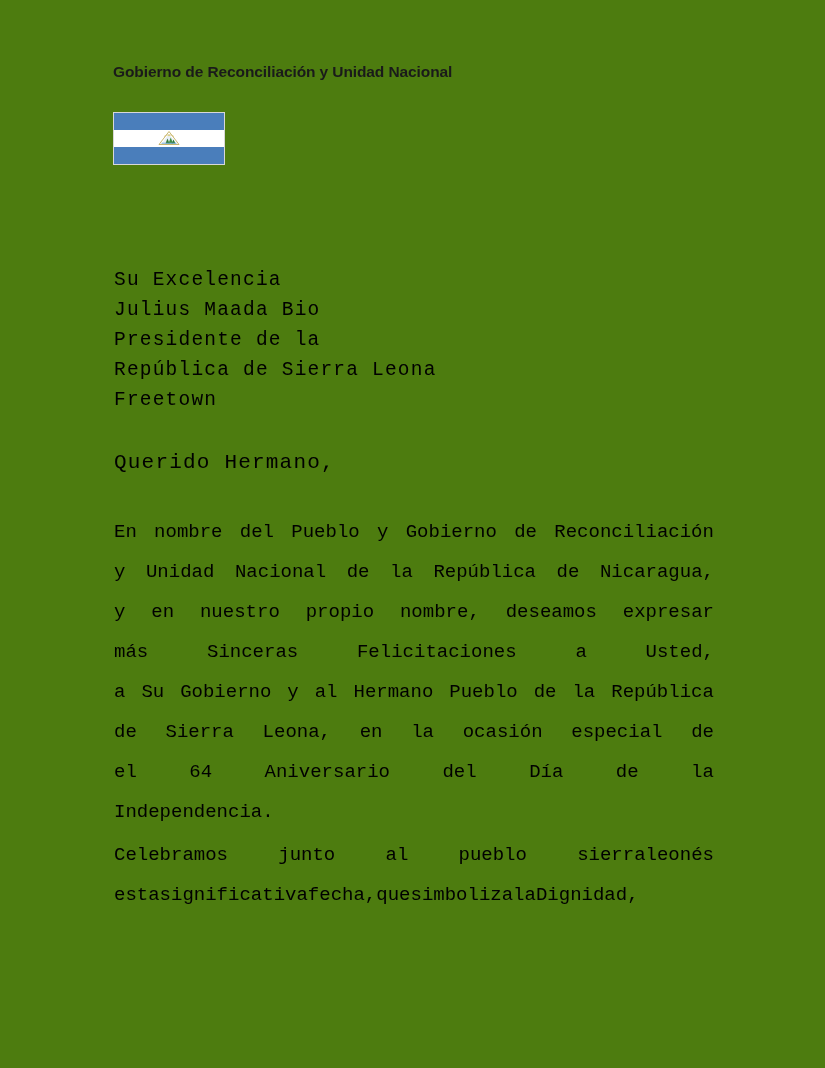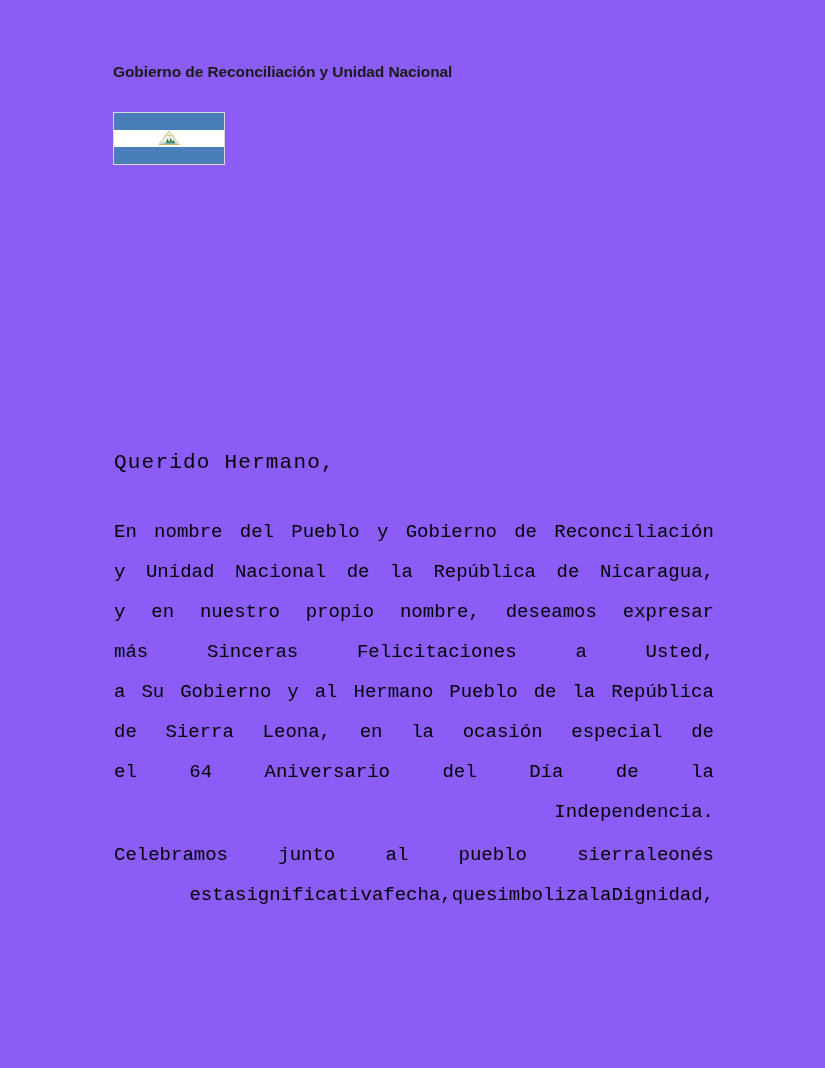--- a/index.html
+++ b/index.html
@@ -4,21 +4,21 @@
 <style>
   html, body {
     margin: 0;
     padding: 0;
     background: #ffffff;
   }
   .page {
     position: relative;
     width: 825px;
     height: 1068px;
-    background: #8b5cf6;
+    background: #4d7c0f;
     overflow: hidden;
     margin: 0 auto;
   }
 
   
   .letterhead {
     position: absolute;
     left: 113px;
     top: 62px;
     width: 620px;
@@ -105,21 +105,21 @@
   .para .pline {
     display: flex;
     justify-content: space-between;
     white-space: nowrap;
     width: 100%;
     height: 40px;
     align-items: center;
   }
   .para .pline.last {
     display: block;
-    text-align: right;
+    text-align: left;
   }
   .para .pline > span {
     display: inline-block;
   }
   .para-1 { top: 512px; }
   .para-2 { top: 835px; }
 </style>
 </head>
 <body>
 
@@ -140,20 +140,27 @@
         <polygon points="29,27 33,19 37,27" fill="#2f7a36"></polygon>
         <rect x="9" y="25.5" width="30" height="1.8" fill="#6fa9d8"></rect>
         <path d="M14 13 Q24 6 34 13" fill="none" stroke="#c9b45c" stroke-width="1.2"></path>
         <circle cx="24" cy="11" r="1.6" fill="#d9c86a"></circle>
       </svg>
     </div>
     <div class="flag-band blue"></div>
   </div>
 
 
+  <div class="mono address-block">
+    <div>Su Excelencia</div>
+    <div>Julius Maada Bio</div>
+    <div>Presidente de la</div>
+    <div>República de Sierra Leona</div>
+    <div>Freetown</div>
+  </div>
 
   <div class="mono salutation">Querido Hermano,</div>
 
   <div class="mono para para-1">
       <div class="pline">
         <span>En</span>
         <span>nombre</span>
         <span>del</span>
         <span>Pueblo</span>
         <span>y</span>

